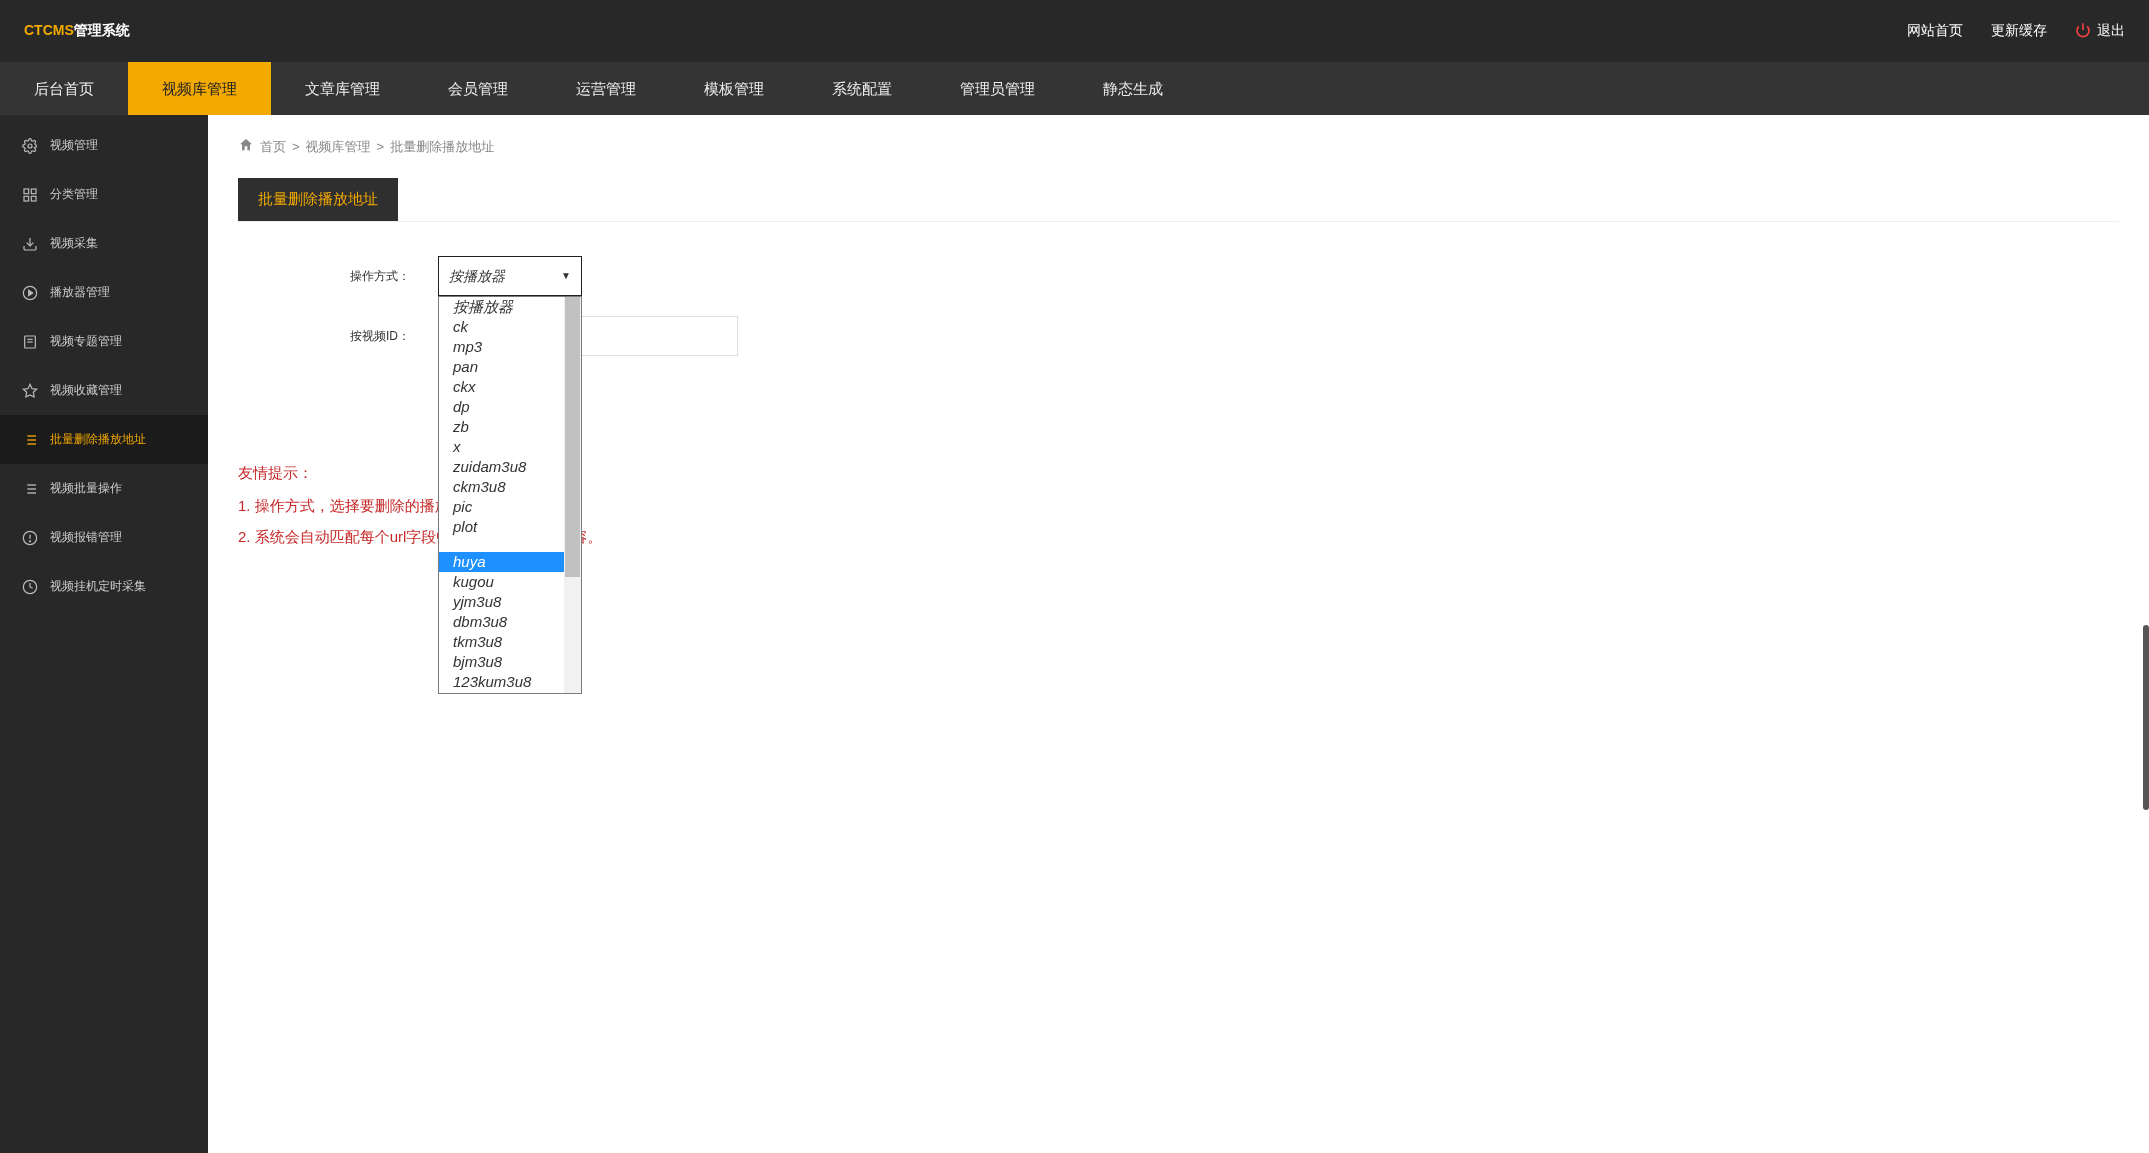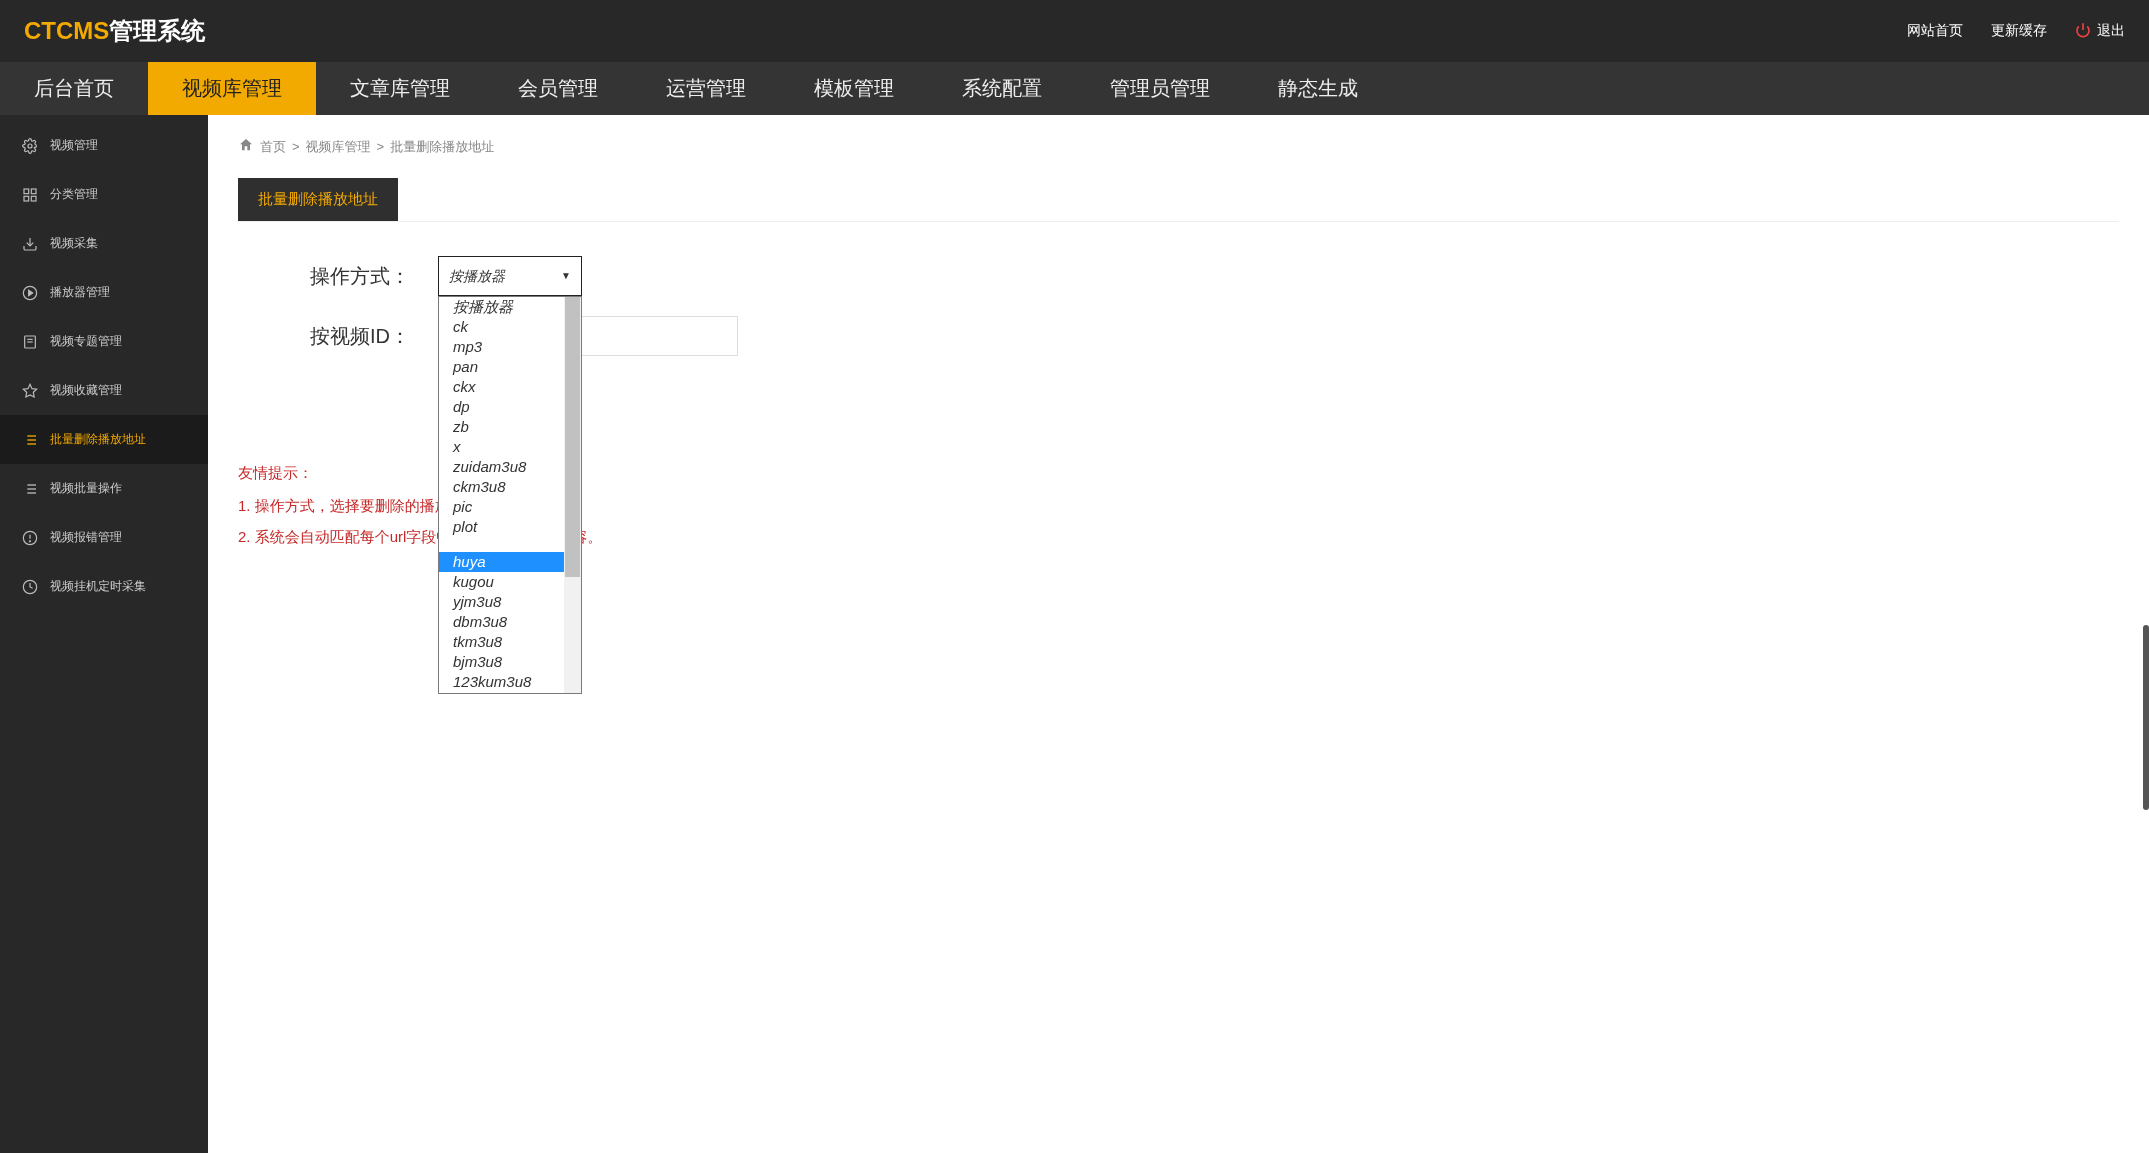--- a/index.html
+++ b/index.html
@@ -1,51 +1,51 @@
 <!DOCTYPE html>
 <html><head>
 <meta charset="utf-8">
 <style>
   * { margin: 0; padding: 0; box-sizing: border-box; }
   body { font-family: "Microsoft YaHei", Arial, sans-serif; font-size: 14px; color: #333; background: #fff; }
 
   
   .header-bar { background: #282828; height: 62px; display: flex; align-items: center; padding: 0 24px; justify-content: space-between; }
-  .logo { font-size: 24px; font-weight: bold; }
+  .logo { font-size: 14px; font-weight: bold; }
   .logo .brand { color: #f2a900; }
   .logo .suffix { color: #fff; }
   .header-right { display: flex; align-items: center; gap: 28px; }
   .header-link { color: #fff; cursor: pointer; }
   .logout { display: flex; align-items: center; gap: 6px; cursor: pointer; color: #fff; }
   .logout .power-icon { color: #f04040; }
 
   
   .top-nav { background: #343434; height: 53px; display: flex; }
-  .top-nav-item { padding: 0 34px; height: 53px; line-height: 53px; color: #eee; cursor: pointer; font-size: 20px; }
+  .top-nav-item { padding: 0 34px; height: 53px; line-height: 53px; color: #eee; cursor: pointer; font-size: 15px; }
   .top-nav-item.active { background: #f2a900; color: #222; }
 
   
   .layout { display: flex; min-height: calc(100vh - 115px); }
   .sidebar { width: 208px; background: #282828; padding-top: 6px; }
   .side-item { display: flex; align-items: center; gap: 12px; padding: 16px 22px; color: #ccc; cursor: pointer; font-size: 12px; }
   .side-item.active { background: #1b1b1b; color: #f2a900; }
   .side-icon { width: 16px; display: inline-flex; justify-content: center; color: #bbb; }
   .side-item.active .side-icon { color: #f2a900; }
 
   .content { flex: 1; padding: 22px 30px; background: #fff; }
 
   .breadcrumb { color: #888; font-size: 13px; display: flex; align-items: center; gap: 6px; margin-bottom: 22px; }
   .breadcrumb .home-icon { color: #888; }
   .breadcrumb .sep { color: #888; }
 
   .tab-bar { border-bottom: 1px solid #eee; margin-bottom: 34px; }
   .tab-btn { display: inline-block; background: #2f2f2f; color: #f2a900; padding: 12px 20px; font-size: 15px; }
 
   .form-row { display: flex; align-items: center; margin-bottom: 20px; }
-  .form-label { width: 200px; text-align: right; padding-right: 28px; color: #333; font-size: 20px; }
+  .form-label { width: 200px; text-align: right; padding-right: 28px; color: #333; font-size: 12px; }
 
   .select-wrap { position: relative; width: 144px; font-style: italic; }
   .select-box { width: 144px; height: 40px; border: 1px solid #222; padding: 0 10px; line-height: 38px; background: #fff; cursor: pointer; display: flex; justify-content: space-between; align-items: center; }
   .select-arrow { font-size: 10px; }
 
   .dropdown { position: absolute; top: 40px; left: 0; width: 144px; height: 398px; border: 1px solid #7a7a7a; background: #fff; overflow: hidden; display: flex; }
   .dropdown-list { flex: 1; overflow: hidden; }
   .dropdown-item { padding: 1px 14px; font-size: 15px; line-height: 18px; cursor: pointer; white-space: nowrap; overflow: hidden; }
   .dropdown-item.highlight { background: #1e90ff; color: #fff; margin-top: 15px; }
   .dropdown-scrollbar { width: 17px; background: #f1f1f1; position: relative; }

